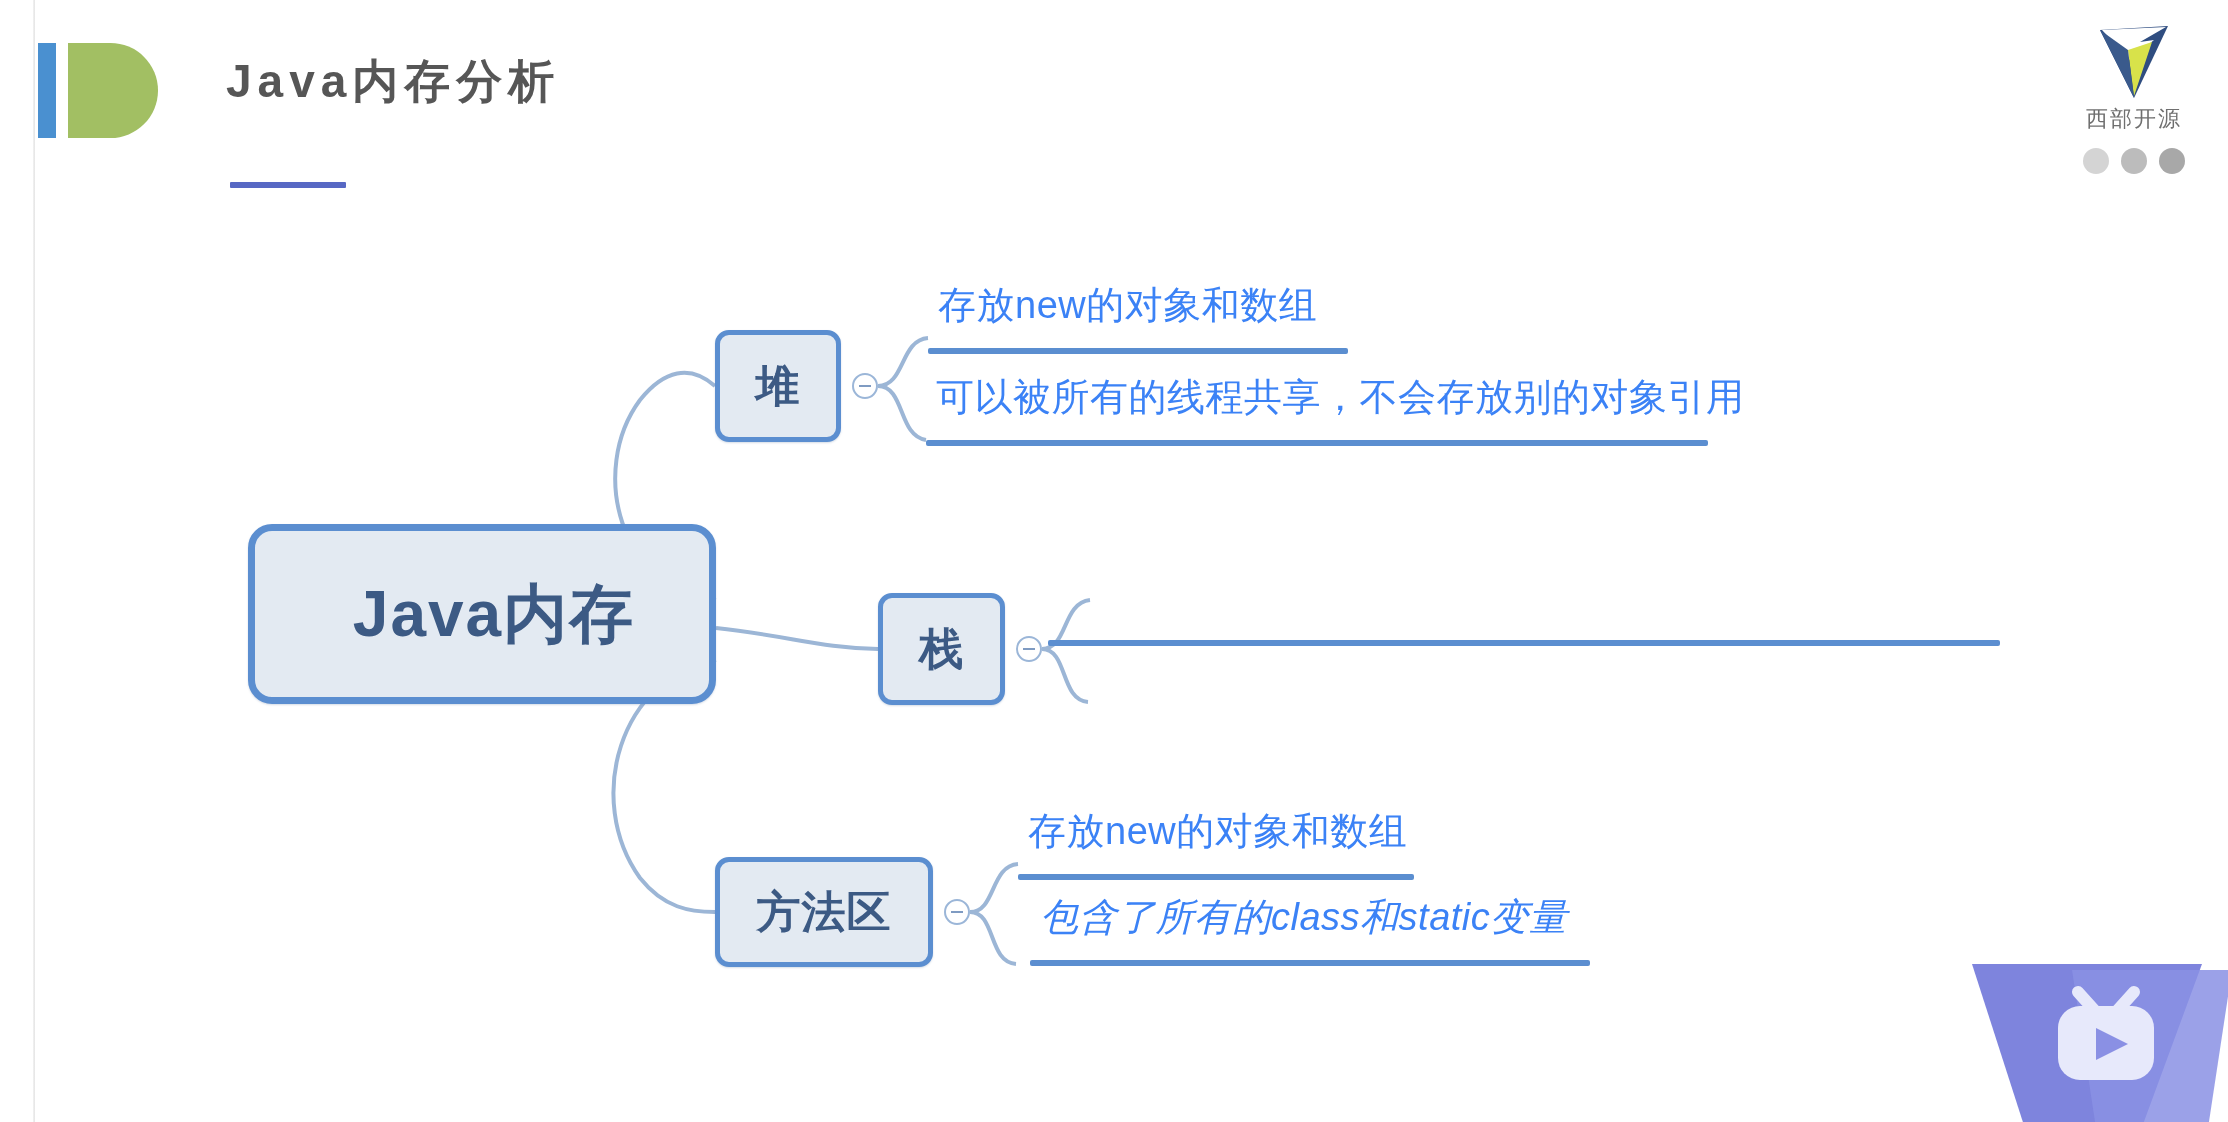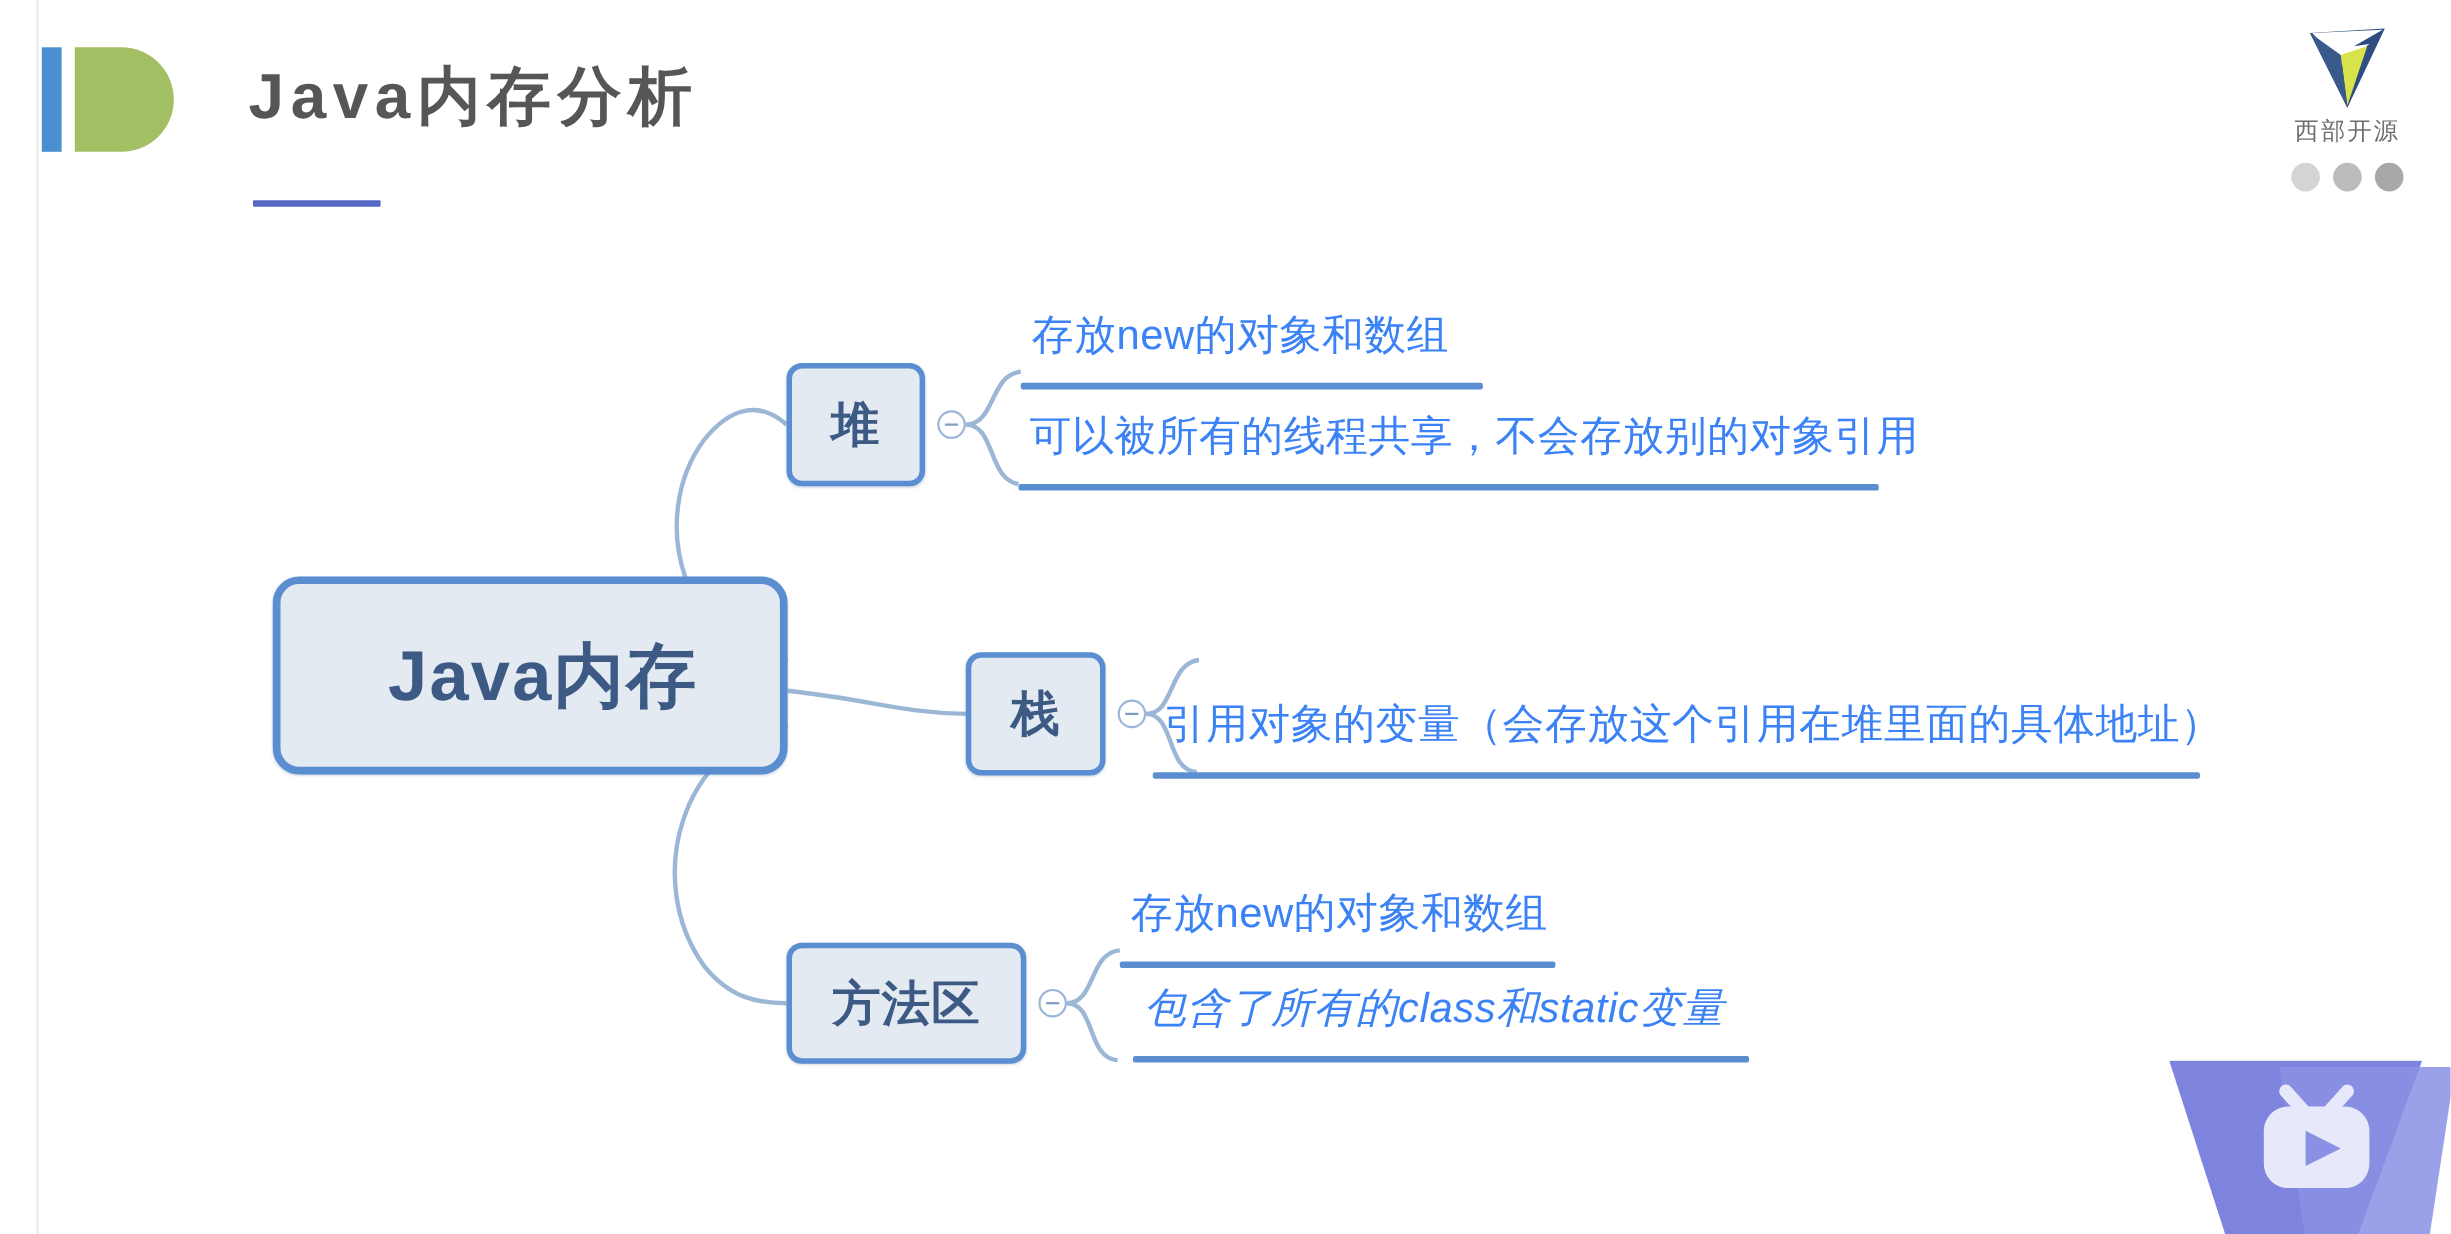--- a/index.html
+++ b/index.html
@@ -45,21 +45,21 @@
     height: 95px;
     background: #a2bf63;
     border-radius: 0 50px 50px 0;
   }
 
   
   .page-title {
     position: absolute;
     left: 226px;
     top: 56px;
-    font-size: 58px;
+    font-size: 46px;
     font-weight: bold;
     color: #565656;
     letter-spacing: 6px;
     line-height: 1.1;
     white-space: nowrap;
   }
   .title-underline {
     position: absolute;
     left: 230px;
     top: 182px;
@@ -303,21 +303,20 @@
       <span class="leaf-rule"></span>
     </div>
 
     <div class="node node-branch node-stack">
       <span>栈</span>
     </div>
     <div class="toggle toggle-stack"></div>
 
 
     <div class="leaf" style="left:1048px; top:640px; width:952px;">
-      <span class="leaf-text">引用对象的变量（会存放这个引用在堆里面的具体地址）</span>
       <span class="leaf-rule"></span>
     </div>
 
     <div class="node node-branch node-method">
       <span>方法区</span>
     </div>
     <div class="toggle toggle-method"></div>
 
     <div class="leaf" style="left:1018px; top:812px; width:396px;">
       <span class="leaf-text">存放new的对象和数组</span>

